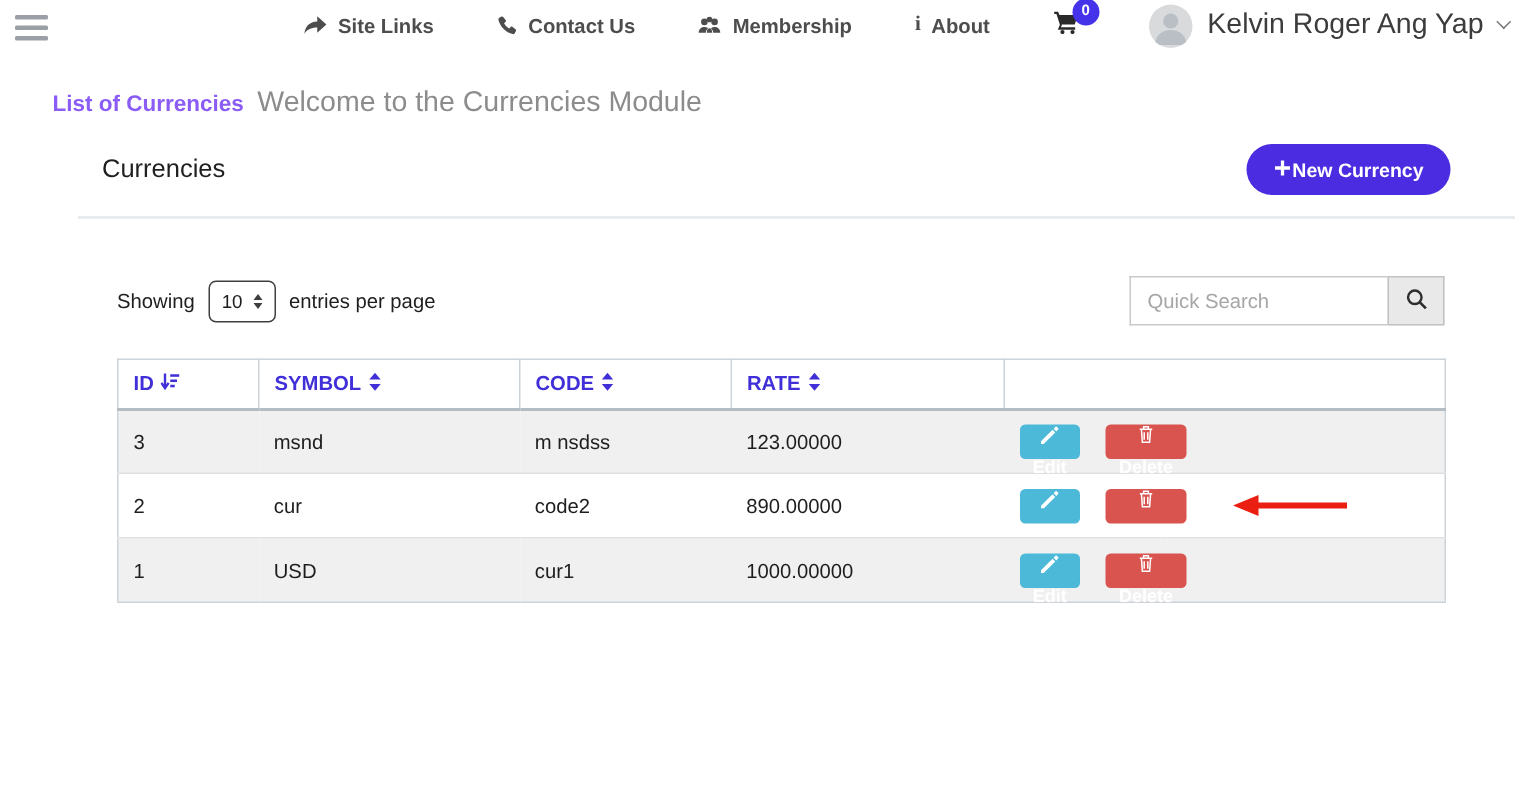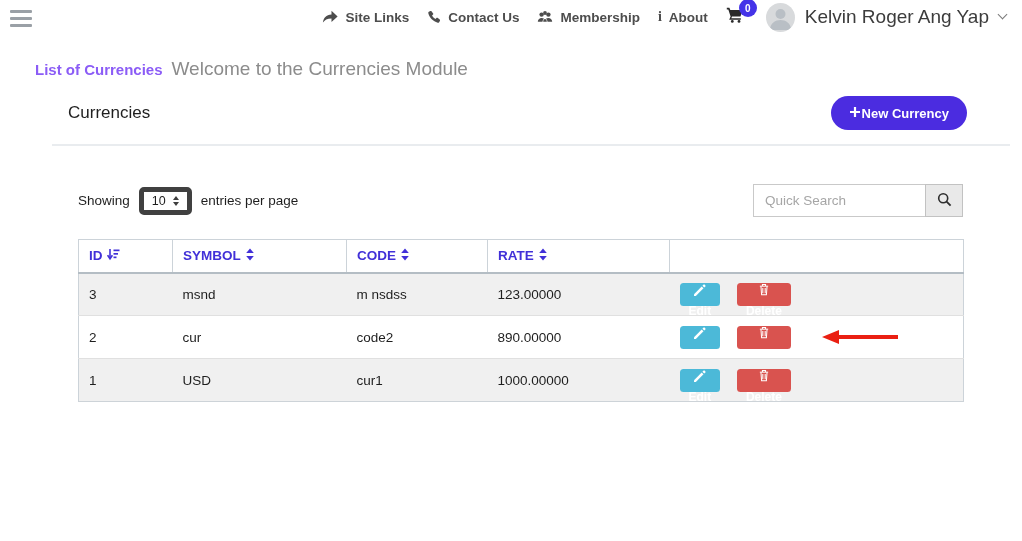--- a/index.html
+++ b/index.html
@@ -4,21 +4,21 @@
 <style>
   * { margin:0; padding:0; box-sizing:border-box; }
   html,body { background:#fff; }
   body { font-family:"Liberation Sans", sans-serif; }
   .screen { width:1022px; height:541px; background:#fff; position:relative; overflow:hidden; }
 
   
   .navbar { display:flex; align-items:center; height:34px; padding:0 16px 0 10px; }
   .hamburger { width:22px; display:flex; flex-direction:column; gap:4px; cursor:pointer; padding-top:2px; }
   .hamburger span { height:3px; background:#9aa0a6; border-radius:1px; }
-  .nav-items { margin-left:auto; display:flex; align-items:center; gap:18px; }
+  .nav-items { margin-left:auto; display:flex; align-items:center; gap:42px; }
   .nav-item { display:flex; align-items:center; gap:7px; font-size:13.5px; font-weight:700; color:#4d4d4d; cursor:pointer; }
   .nav-item svg { display:block; }
   .info-glyph { font-weight:700; font-size:14px; font-family:"Liberation Serif", serif; }
   .cart-wrap { position:relative; cursor:pointer; margin-right:4px; }
   .cart-badge { position:absolute; top:-8px; right:-13px; background:var(--badge); color:#fff;
     width:18px; height:18px; border-radius:50%; font-size:10px; font-weight:700;
     display:flex; align-items:center; justify-content:center; }
   .user { display:flex; align-items:center; gap:10px; cursor:pointer; }
   .avatar { width:29px; height:29px; border-radius:50%; background:#d8dadc; overflow:hidden; }
   .user-name { font-size:19px; color:#3c3c3c; }
@@ -36,21 +36,21 @@
     padding:10px 43px 14px 16px; border-bottom:2px solid #e9ecef; }
   .card-title { font-size:17px; color:#1f1f1f; }
   .btn-new { background:var(--accent); color:#fff; border:none; border-radius:17px; height:34px;
     padding:0 18px; font-size:13px; font-weight:700; display:flex; align-items:center; gap:1px; cursor:pointer;
     font-family:"Liberation Sans", sans-serif; }
   .card-body { padding:0 47px 0 26px; }
 
   
   .controls { margin-top:38px; display:flex; align-items:center; }
   .showing { display:flex; align-items:center; gap:9px; font-size:13.5px; color:#1e1e1e; }
-  .page-size-select { border:5px solid #404040; border-radius:5px; height:28px; padding:0 8px;
+  .page-size-select { border:1px solid #404040; border-radius:5px; height:28px; padding:0 8px;
     display:flex; align-items:center; gap:7px; font-size:12.5px; color:#1e1e1e; cursor:pointer; background:#fff; }
   .stepper { display:flex; flex-direction:column; gap:2px; }
   .tri-up { width:0; height:0; border-left:3.5px solid transparent; border-right:3.5px solid transparent; border-bottom:4.5px solid #3e3e3e; }
   .tri-down { width:0; height:0; border-left:3.5px solid transparent; border-right:3.5px solid transparent; border-top:4.5px solid #3e3e3e; }
   .search-group { margin-left:auto; display:flex; }
   .search-input { width:172px; height:33px; border:1px solid #c9c9c9; border-right:none; padding:0 11px;
     font-size:13.5px; color:#222; outline:none; font-family:"Liberation Sans", sans-serif; border-radius:0; }
   .search-input::placeholder { color:#a6a6a6; }
   .search-btn { width:38px; height:33px; background:#e9e9e9; border:1px solid #c2c2c2;
     display:flex; align-items:center; justify-content:center; cursor:pointer; }

